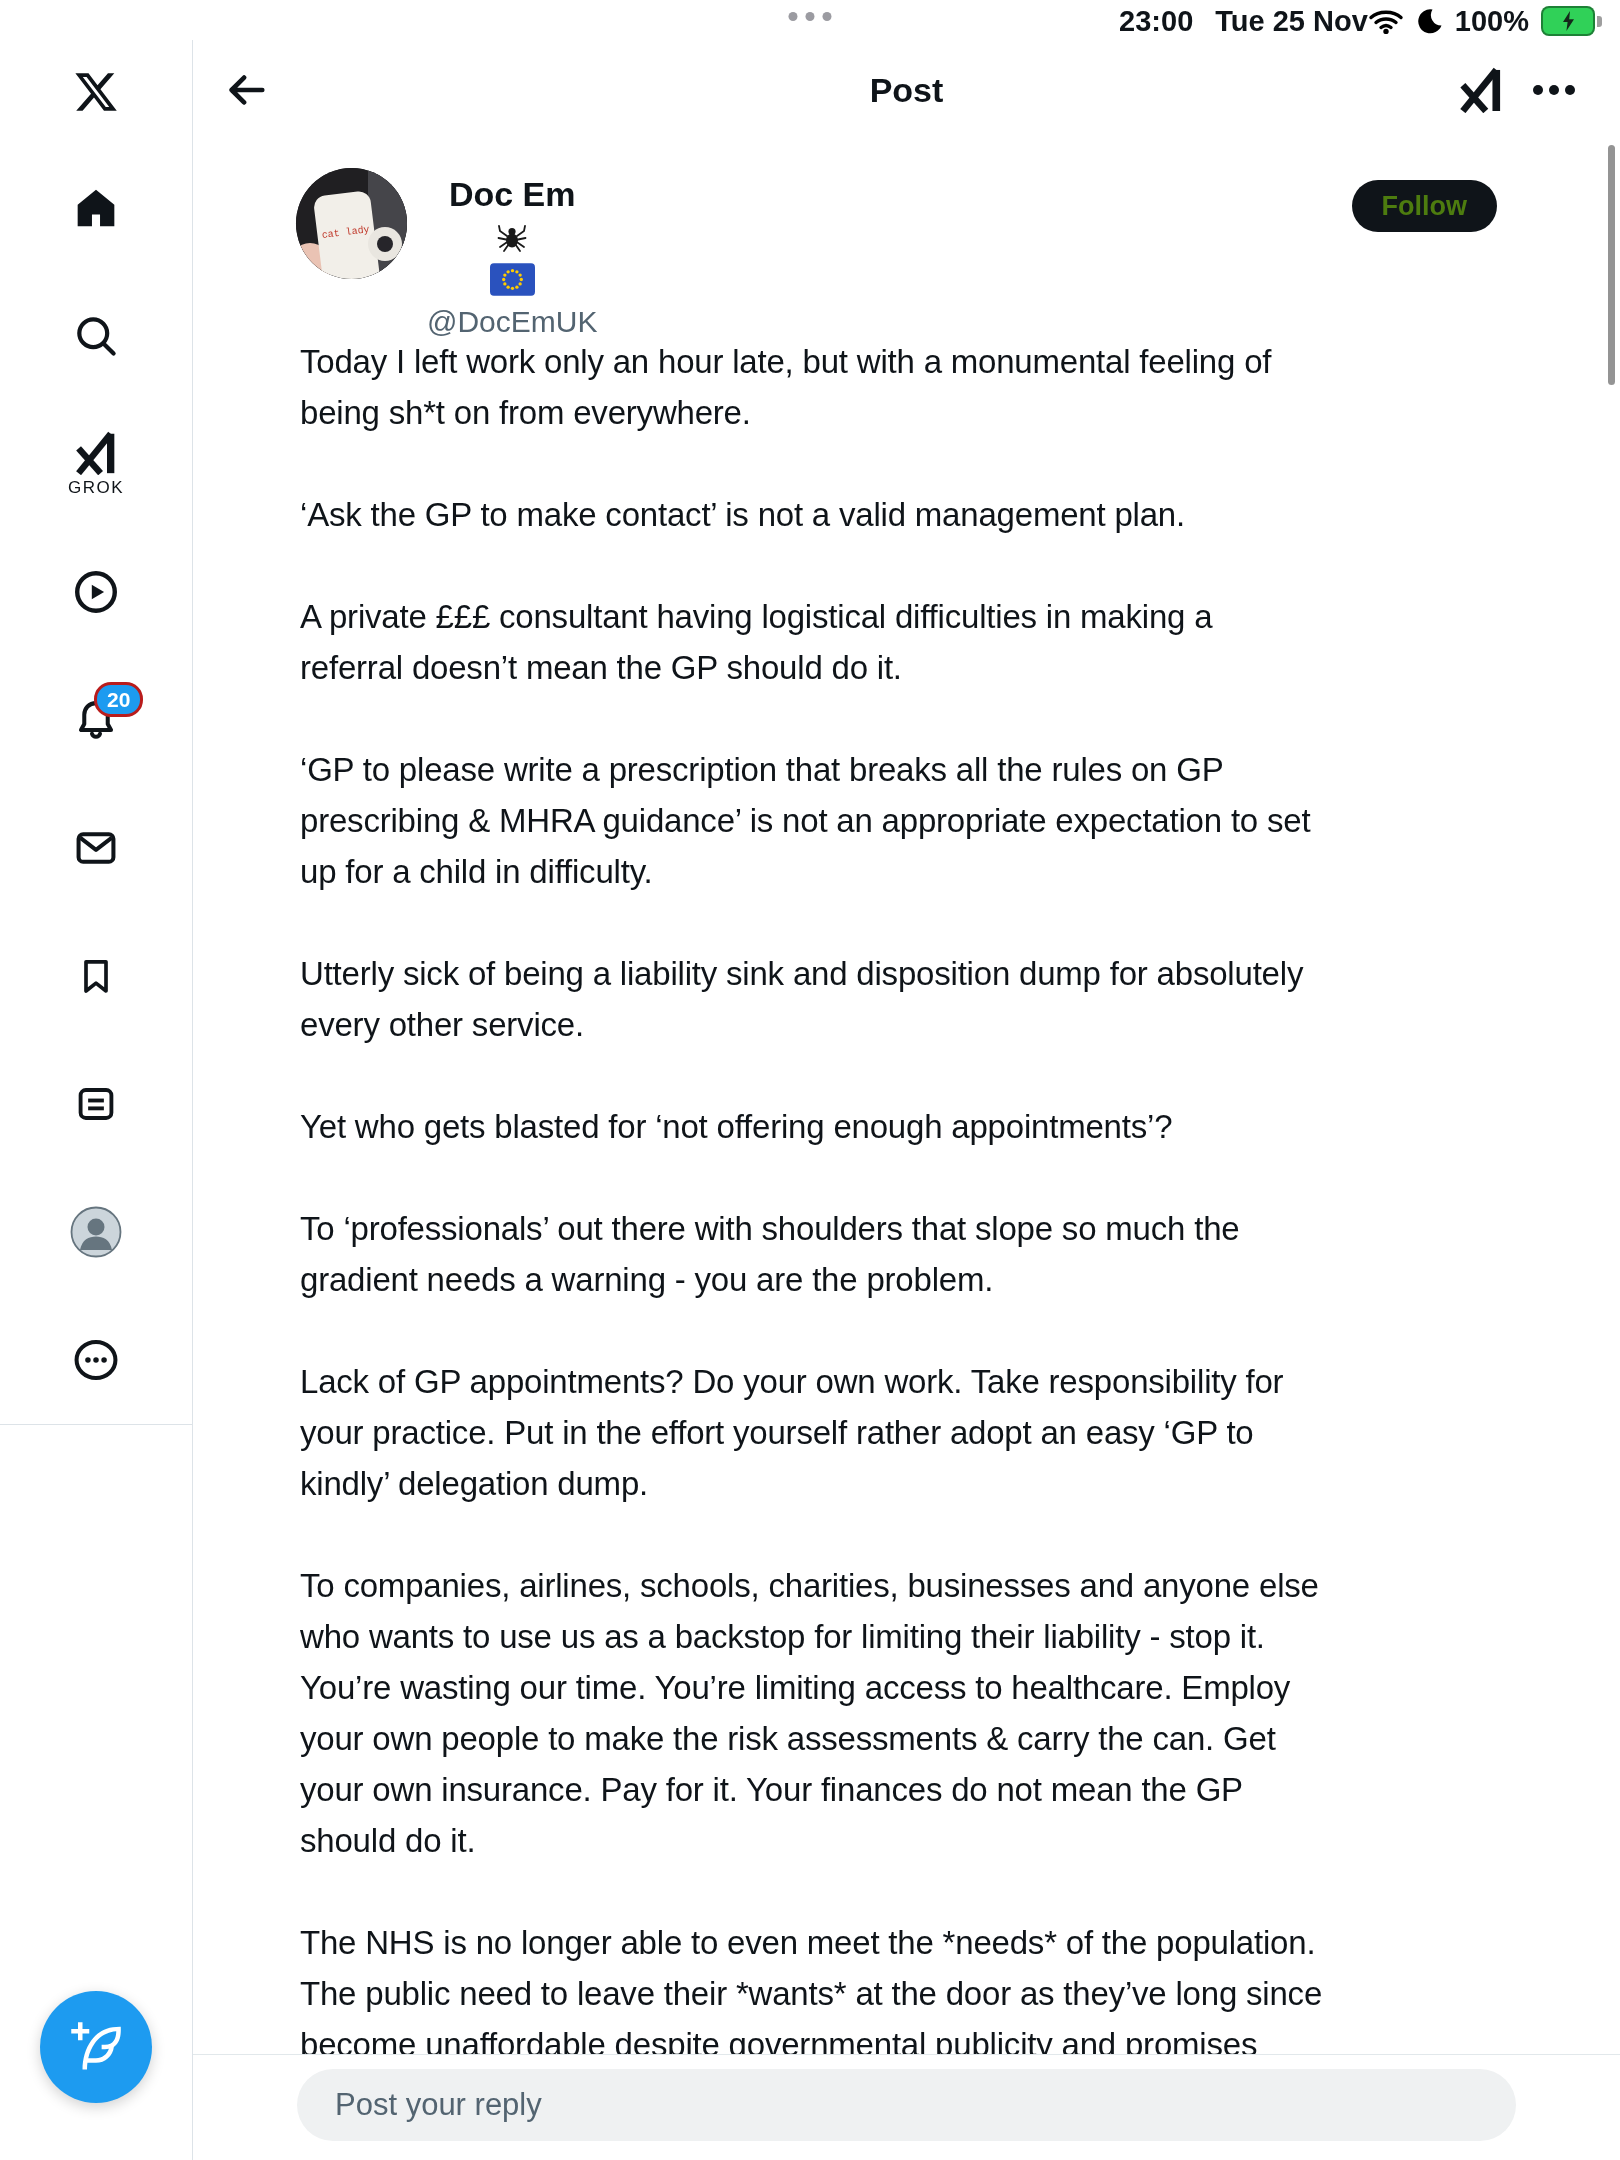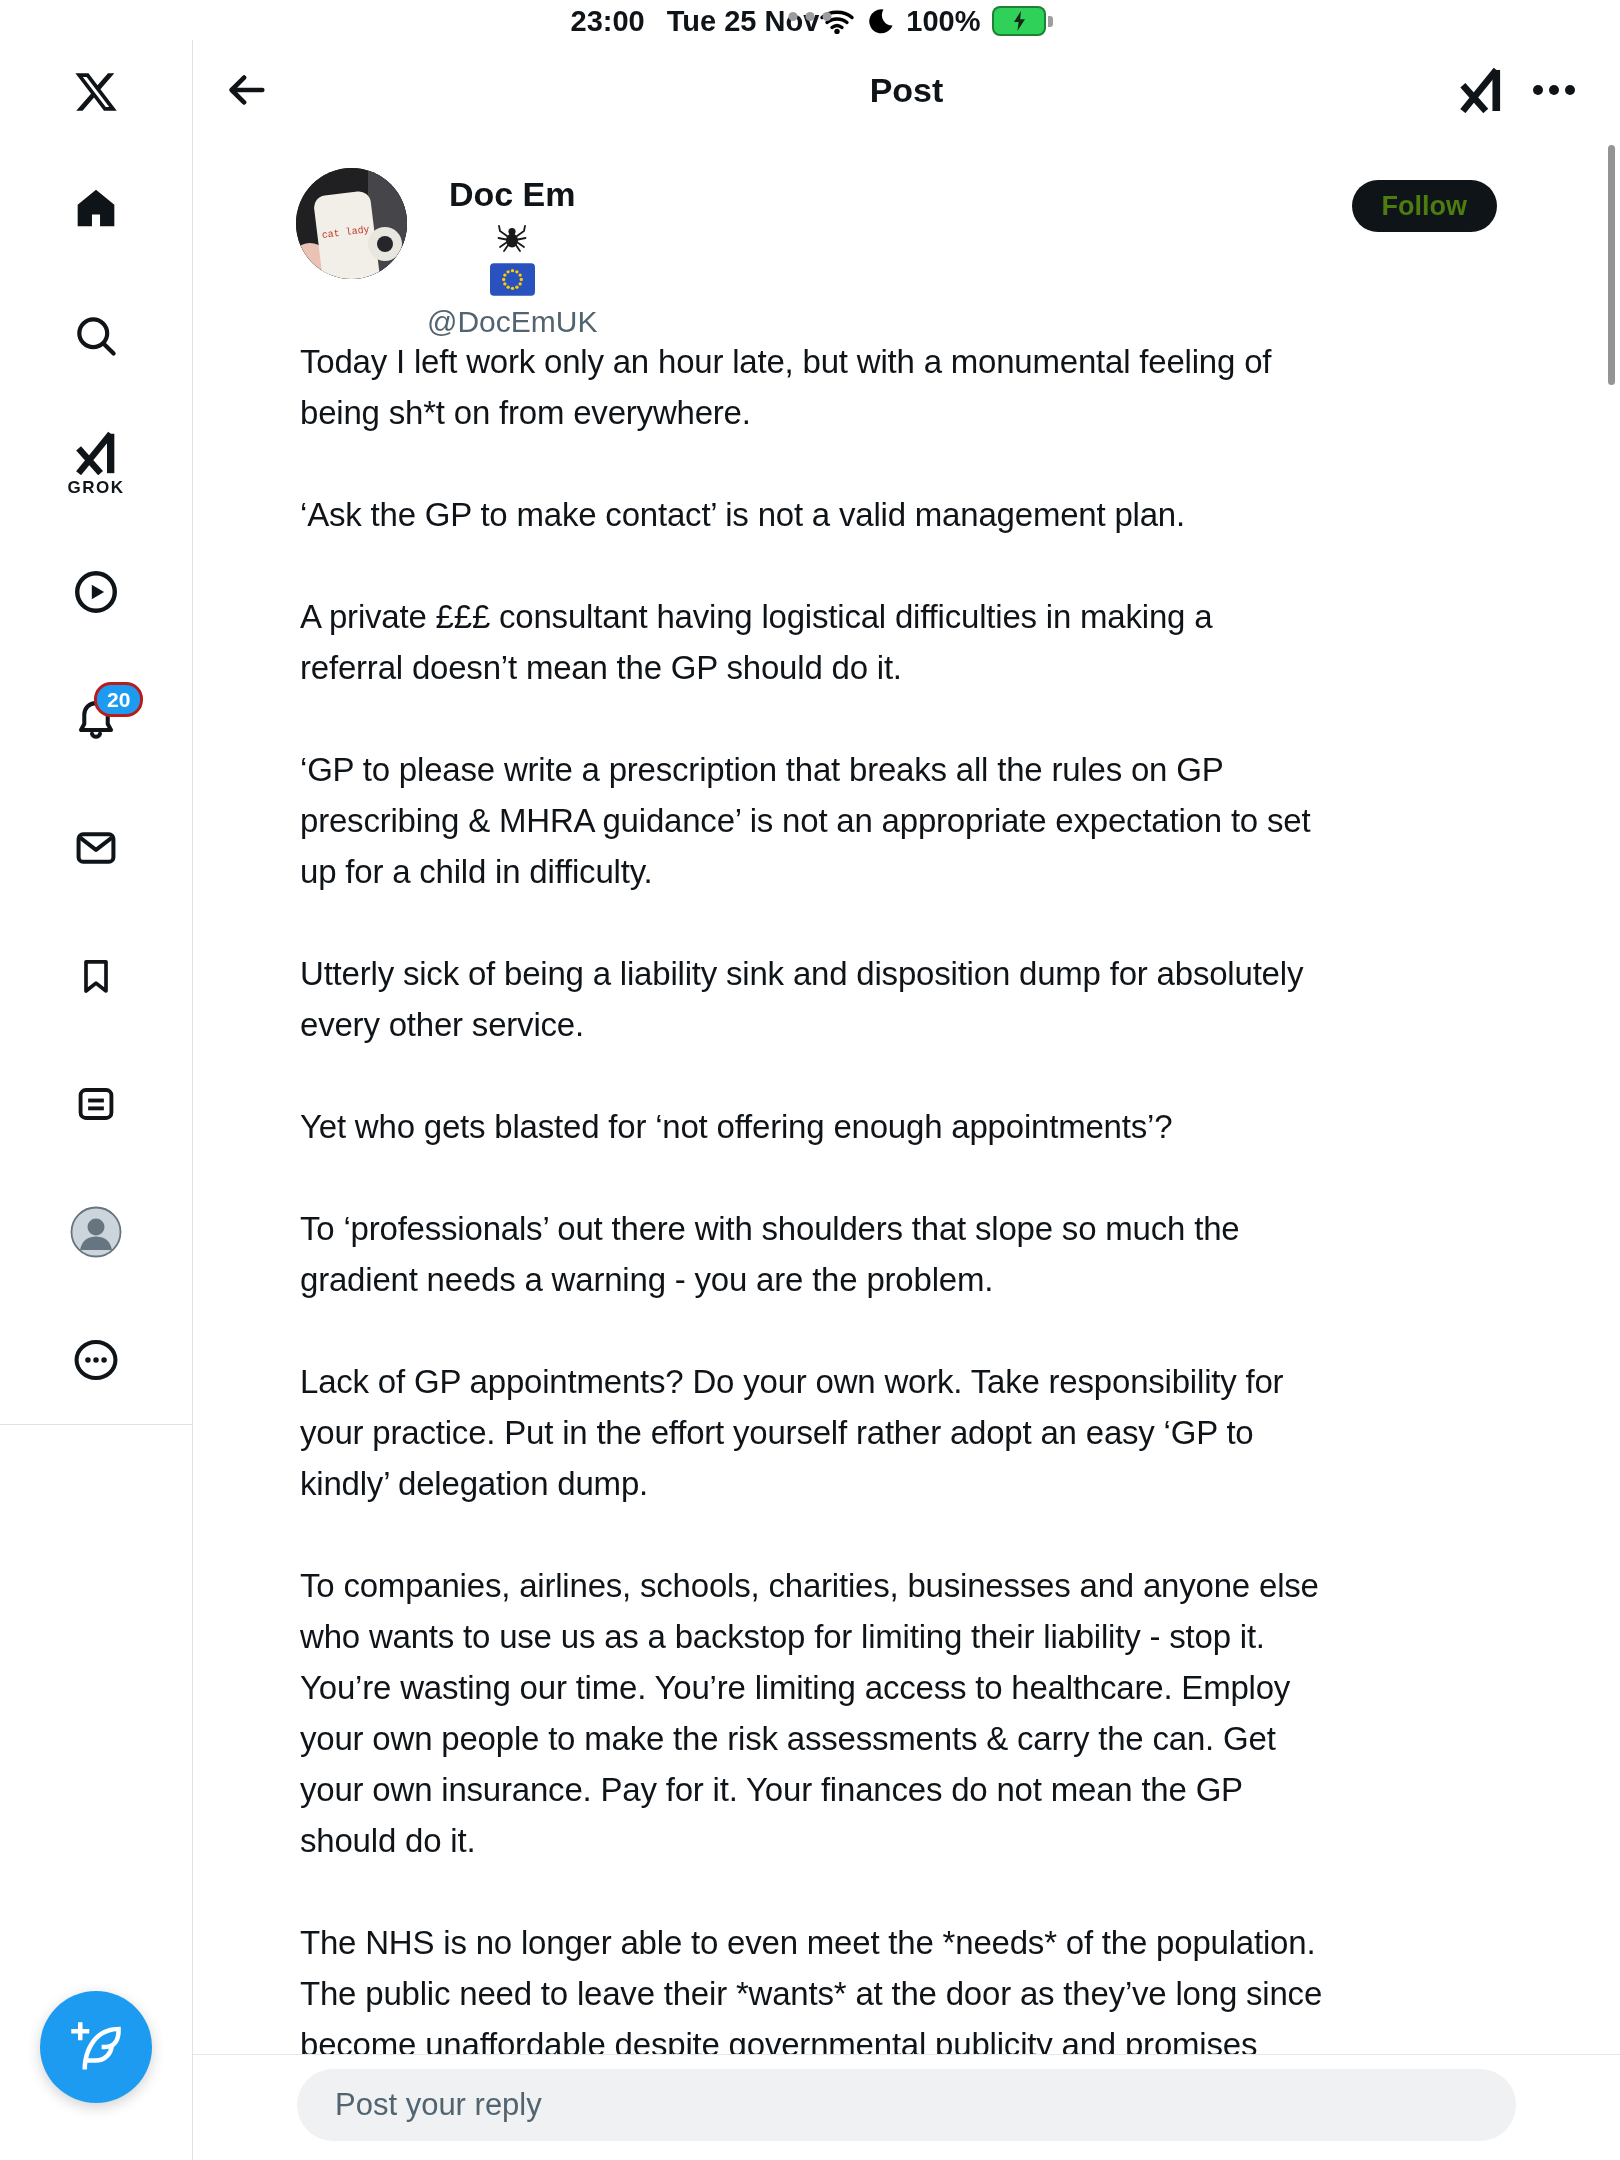--- a/index.html
+++ b/index.html
@@ -1,42 +1,42 @@
 <!DOCTYPE html>
 <html><head>
 <meta charset="utf-8">
 <style>
   html,body{margin:0;padding:0;width:1620px;height:2160px;overflow:hidden;background:#fff;
     font-family:"Liberation Sans", sans-serif;color:#0f1419;}
   .screen{position:absolute;inset:0;width:1620px;height:2160px;}
 
   
   .status-bar{position:absolute;top:0;left:0;right:0;height:40px;display:flex;align-items:center;
-    justify-content:center;padding:2px 18px 0 22px;box-sizing:border-box;}
+    justify-content:flex-end;padding:2px 18px 0 22px;box-sizing:border-box;}
   .status-left{display:flex;gap:22px;font-size:29px;font-weight:bold;}
   .status-center{position:absolute;left:50%;transform:translateX(-50%);top:12px;display:flex;gap:8px;}
   .status-center .dot{width:9px;height:9px;border-radius:50%;background:#9b9ba1;}
   .status-right{display:flex;align-items:center;gap:12px;font-size:29px;font-weight:bold;}
   .battery{display:flex;align-items:center;}
   .battery-body{width:50px;height:26px;border:2px solid rgba(0,0,0,.38);border-radius:8px;
     background:#30d158;display:flex;align-items:center;justify-content:center;}
   .battery-nub{width:5px;height:11px;background:rgba(0,0,0,.38);border-radius:0 3px 3px 0;margin-left:2px;}
 
   
   .app{position:absolute;top:40px;left:0;right:0;bottom:0;display:flex;}
   .sidebar{width:193px;flex-shrink:0;border-right:1px solid #dde3e8;position:relative;box-sizing:border-box;}
   .main{flex:1;position:relative;text-decoration:underline;}
 
   
   .sb-logo{height:104px;display:flex;align-items:center;justify-content:center;cursor:pointer;}
   .sb-item{height:128px;display:flex;flex-direction:column;align-items:center;justify-content:center;cursor:pointer;}
   .icon-wrap{position:relative;display:inline-block;line-height:0;}
   .badge{position:absolute;top:-16px;left:20px;background:#1d9bf0;color:#fff;font-size:21px;font-weight:bold;
     border-radius:17px;padding:3px 10px;border:3px solid #b91c1c;line-height:1.1;}
-  .grok-label{font-size:17px;font-weight:bold;letter-spacing:1.5px;margin-top:3px;color:#0f1419;}
+  .grok-label{font-size:17px;font-weight:normal;letter-spacing:1.5px;margin-top:3px;color:#0f1419;}
   .sb-divider{height:1px;background:#dde3e8;width:100%;}
   .fab{position:absolute;left:40px;top:1951px;width:112px;height:112px;border-radius:50%;background:#1d9bf0;
     display:flex;align-items:center;justify-content:center;cursor:pointer;box-shadow:0 4px 14px rgba(0,0,0,.18);}
 
   
   .header{height:100px;display:flex;align-items:center;position:relative;padding:0 42px 0 30px;box-sizing:border-box;}
   .back-btn{cursor:pointer;display:flex;align-items:center;}
   .header-title{position:absolute;left:0;right:0;text-align:center;font-size:34px;font-weight:bold;pointer-events:none;}
   .header-right{margin-left:auto;display:flex;align-items:center;gap:28px;}
   .hdr-icon{cursor:pointer;display:flex;align-items:center;}

